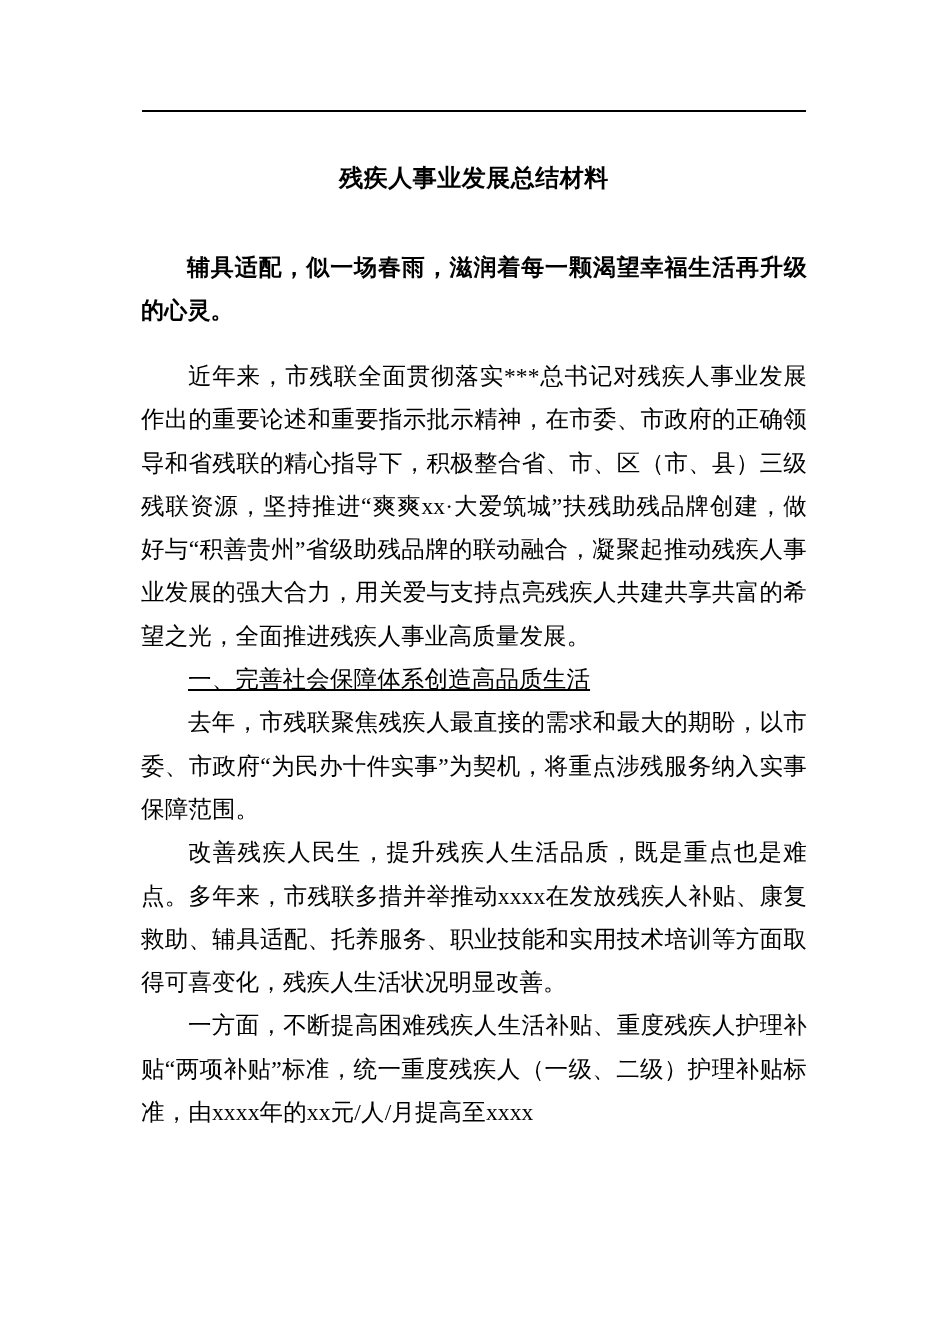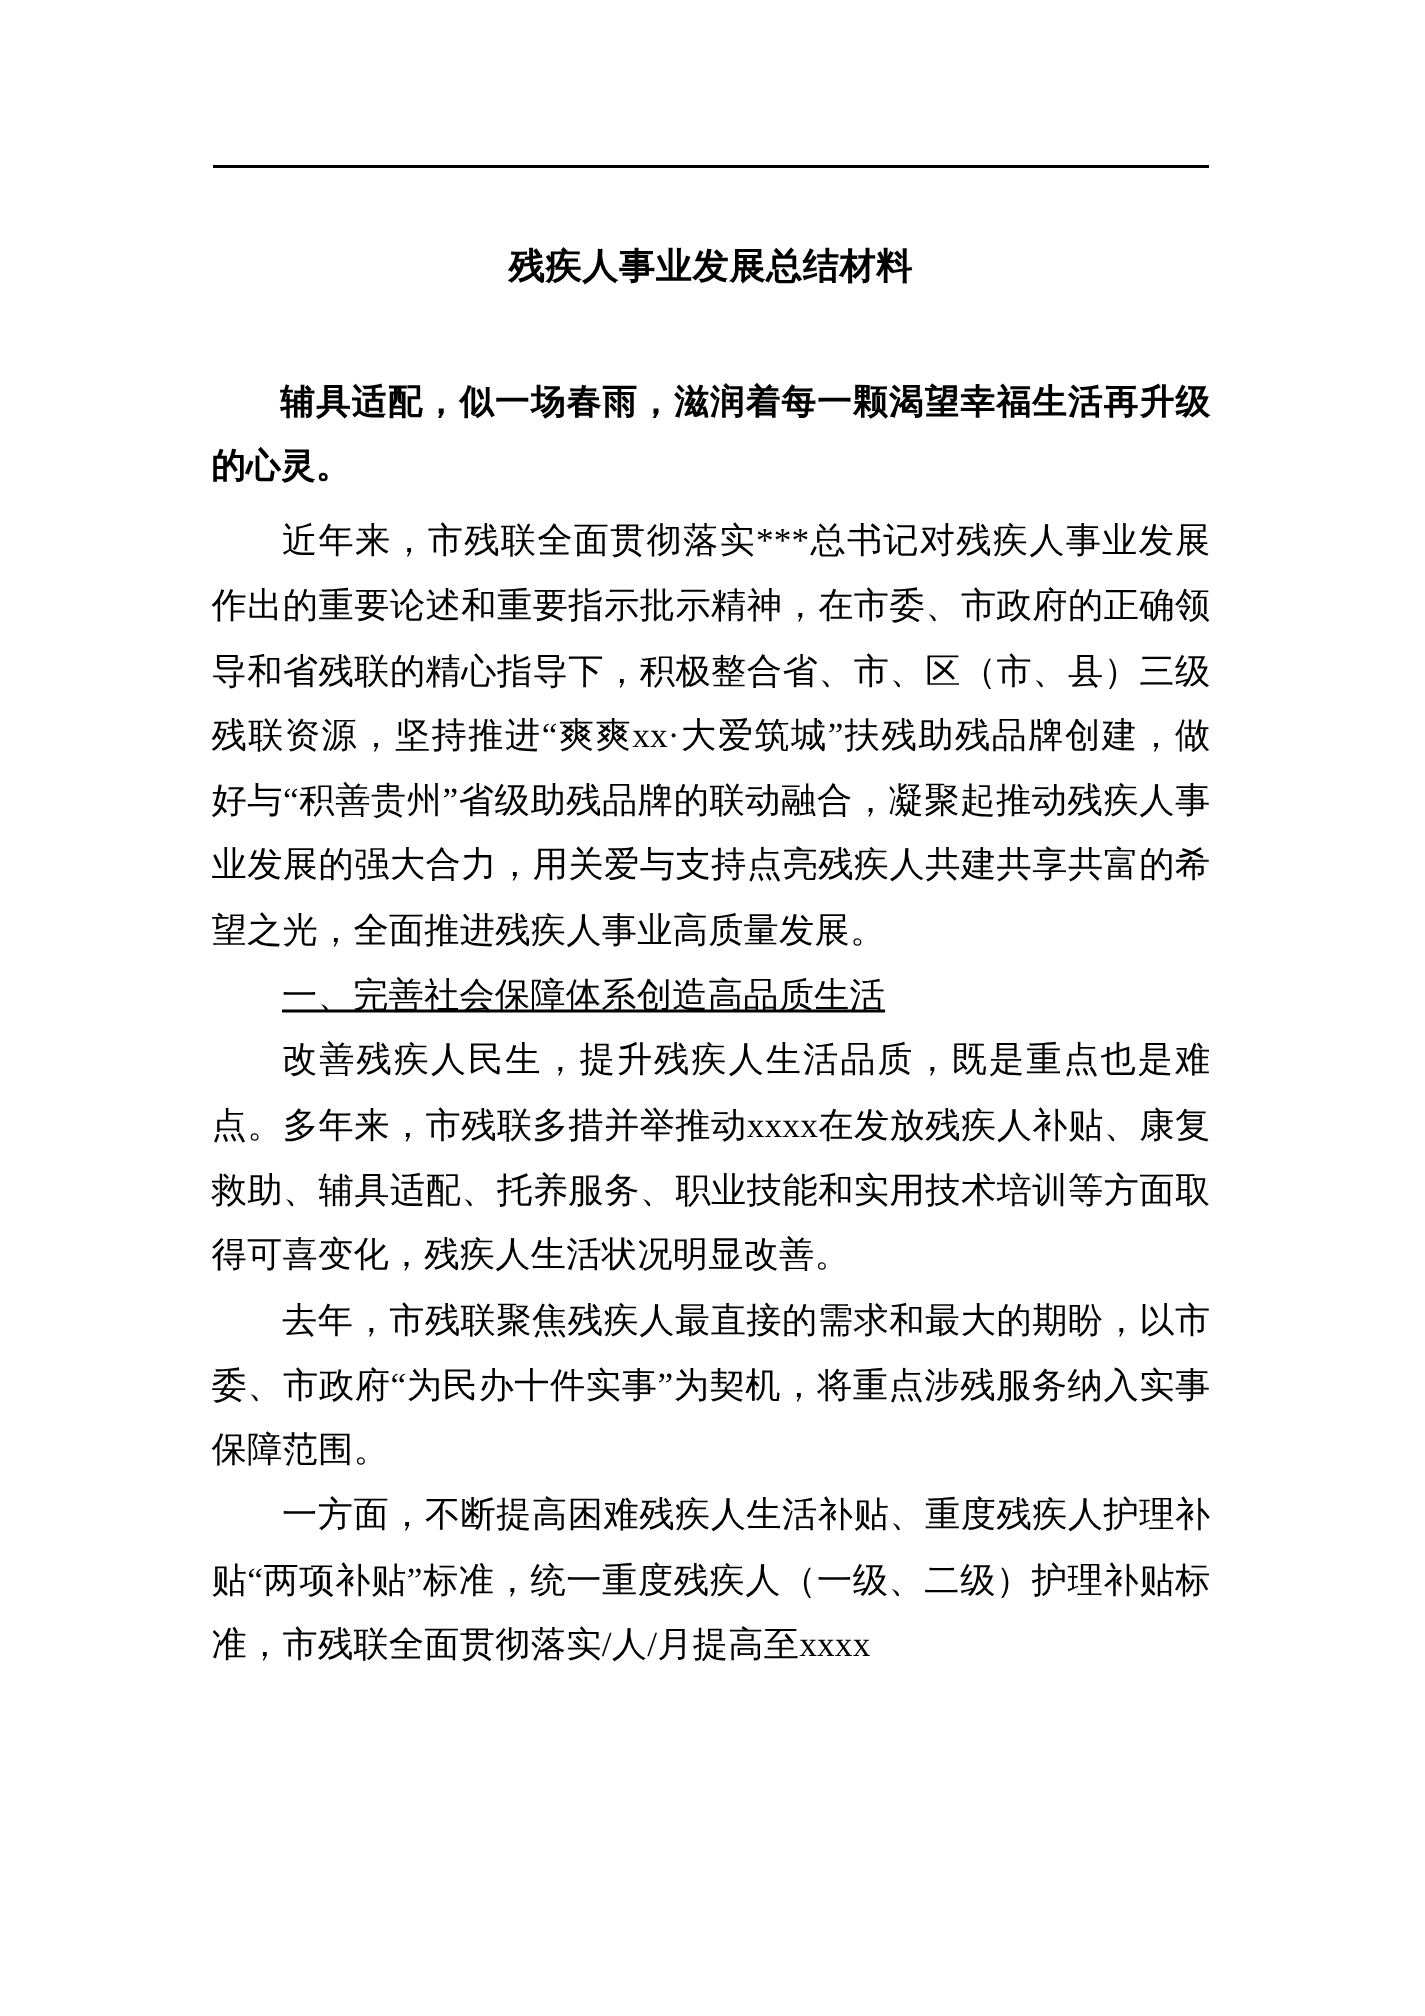--- a/index.html
+++ b/index.html
@@ -67,21 +67,21 @@
     font-size: 23.5px;
     font-weight: 400;
     line-height: 43.3px;
     text-align: justify;
     text-align-last: left;
     text-indent: 2em;
     margin: 0;
     letter-spacing: 0.15px;
   }
   .body-para.first-body {
-    margin-top: 8px;
+    margin-top: 23px;
   }
   
   .section-head {
     font-family: "Liberation Serif", "DejaVu Serif", serif;
     font-size: 23.5px;
     font-weight: 400;
     line-height: 43.3px;
     text-align: left;
     text-indent: 2em;
     margin: 0;
@@ -100,20 +100,20 @@
   <div class="content">
 
     <h1 class="doc-title">残疾人事业发展总结材料</h1>
 
     <p class="lead-para">辅具适配，似一场春雨，滋润着每一颗渴望幸福生活再升级的心灵。</p>
 
     <p class="body-para first-body">近年来，市残联全面贯彻落实***总书记对残疾人事业发展作出的重要论述和重要指示批示精神，在市委、市政府的正确领导和省残联的精心指导下，积极整合省、市、区（市、县）三级残联资源，坚持推进“爽爽xx·大爱筑城”扶残助残品牌创建，做好与“积善贵州”省级助残品牌的联动融合，凝聚起推动残疾人事业发展的强大合力，用关爱与支持点亮残疾人共建共享共富的希望之光，全面推进残疾人事业高质量发展。</p>
 
     <p class="section-head">一、完善社会保障体系创造高品质生活</p>
 
+    <p class="body-para">去年，市残联聚焦残疾人最直接的需求和最大的期盼，以市委、市政府“为民办十件实事”为契机，将重点涉残服务纳入实事保障范围。</p>
+
     <p class="body-para">改善残疾人民生，提升残疾人生活品质，既是重点也是难点。多年来，市残联多措并举推动xxxx在发放残疾人补贴、康复救助、辅具适配、托养服务、职业技能和实用技术培训等方面取得可喜变化，残疾人生活状况明显改善。</p>
 
-    <p class="body-para">去年，市残联聚焦残疾人最直接的需求和最大的期盼，以市委、市政府“为民办十件实事”为契机，将重点涉残服务纳入实事保障范围。</p>
-
-    <p class="body-para">一方面，不断提高困难残疾人生活补贴、重度残疾人护理补贴“两项补贴”标准，统一重度残疾人（一级、二级）护理补贴标准，市残联全面贯彻落实/人/月提高至xxxx</p>
+    <p class="body-para">一方面，不断提高困难残疾人生活补贴、重度残疾人护理补贴“两项补贴”标准，统一重度残疾人（一级、二级）护理补贴标准，由xxxx年的xx元/人/月提高至xxxx</p>
 
   </div>
 </div>
 
 </body></html>

